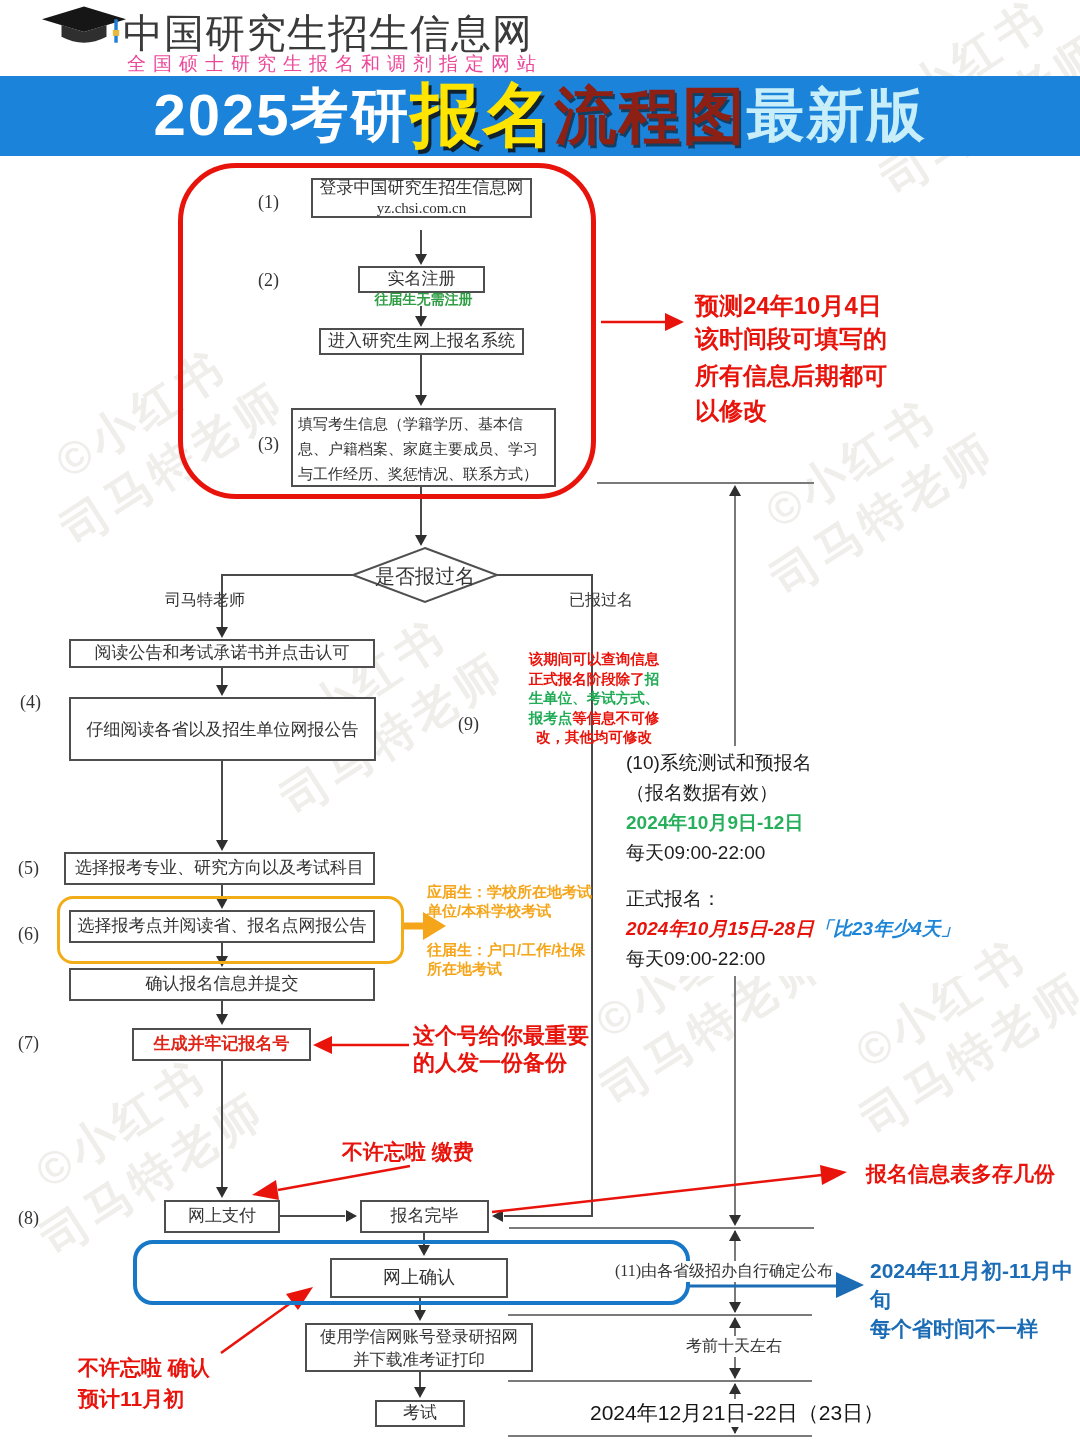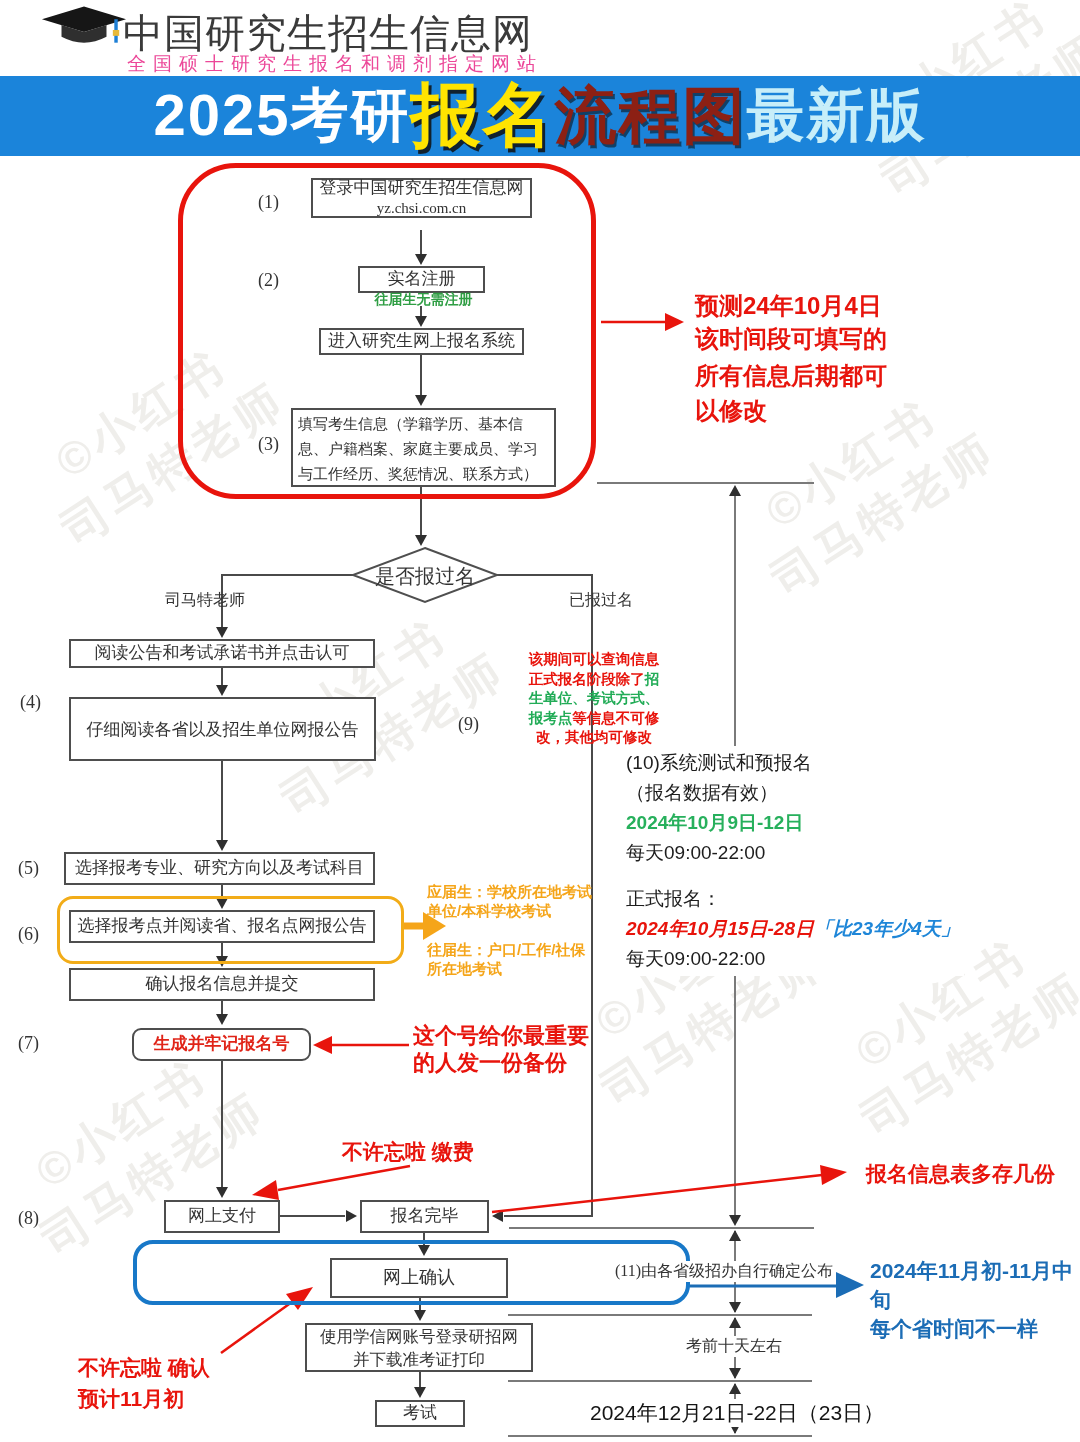--- a/index.html
+++ b/index.html
@@ -214,21 +214,21 @@
   <div class="branch" style="left:160px;top:590px;">司马特老师</div>
   <div class="branch" style="left:556px;top:590px;">已报过名</div>
 
   <div class="fbox" style="left:69px;top:639px;width:306px;height:29px;font-size:17px;">阅读公告和考试承诺书并点击认可</div>
   <div class="fbox" style="left:69px;top:697px;width:307px;height:64px;font-size:17px;line-height:27px;">
     <div>仔细阅读各省以及招生单位网报公告</div>
   </div>
   <div class="fbox" style="left:64px;top:852px;width:311px;height:33px;font-size:17px;">选择报考专业、研究方向以及考试科目</div>
   <div class="fbox" style="left:69px;top:910px;width:306px;height:33px;font-size:17px;">选择报考点并阅读省、报名点网报公告</div>
   <div class="fbox" style="left:69px;top:968px;width:306px;height:33px;font-size:17px;">确认报名信息并提交</div>
-  <div class="fbox" style="left:132px;top:1028px;width:179px;height:33px;font-size:17px;color:#e02418;font-weight:bold;border-radius:9px;">生成并牢记报名号</div>
+  <div class="fbox" style="left:132px;top:1028px;width:179px;height:33px;font-size:17px;color:#e02418;font-weight:bold;">生成并牢记报名号</div>
   <div class="fbox" style="left:164px;top:1200px;width:116px;height:33px;font-size:17px;">网上支付</div>
   <div class="fbox" style="left:360px;top:1200px;width:129px;height:33px;font-size:17px;">报名完毕</div>
   <div class="fbox" style="left:330px;top:1258px;width:178px;height:40px;font-size:18px;">网上确认</div>
   <div class="fbox" style="left:305px;top:1323px;width:228px;height:49px;font-size:16.5px;line-height:23px;">
     <div>使用学信网账号登录研招网</div>
     <div>并下载准考证打印</div>
   </div>
   <div class="fbox" style="left:375px;top:1400px;width:90px;height:27px;font-size:17px;">考试</div>
 
   <div class="red-note" id="note-predict">

